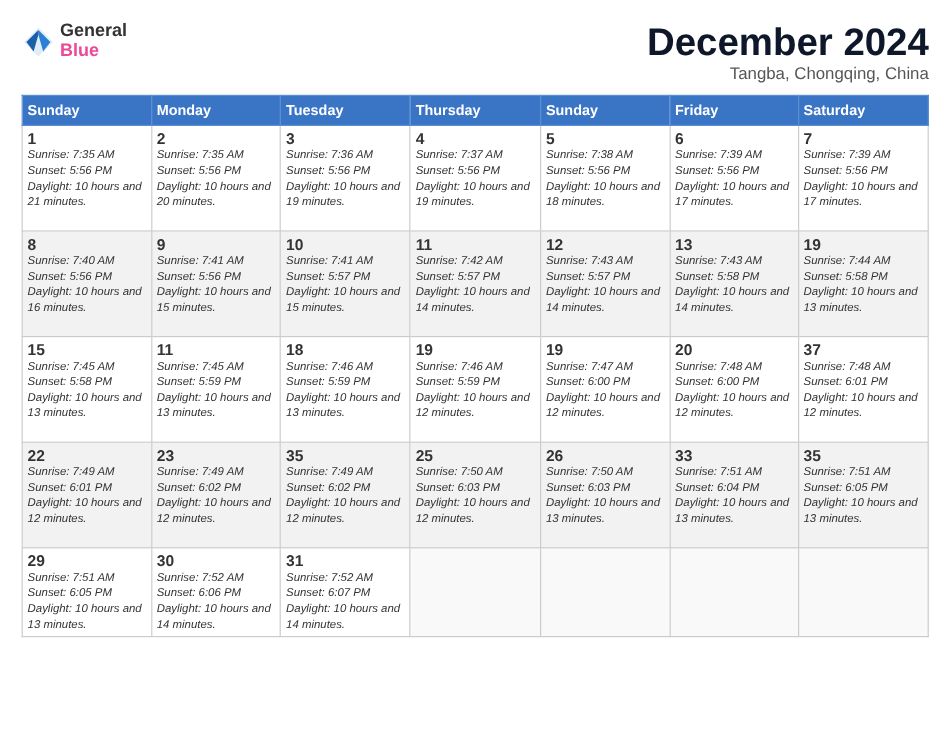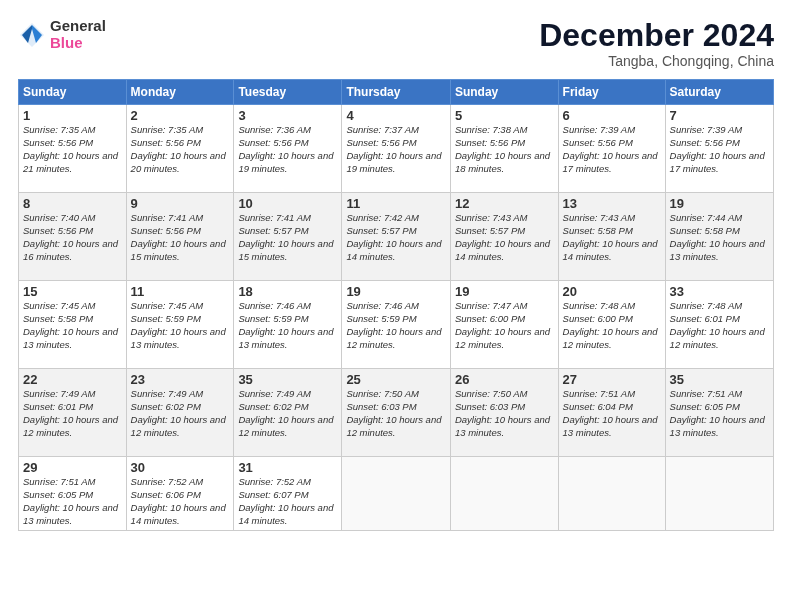--- a/index.html
+++ b/index.html
@@ -217,21 +217,21 @@
           </td>
           <td>
             <span class="day-num">19</span>
             <div class="day-info">Sunrise: 7:47 AM<br>Sunset: 6:00 PM<br>Daylight: 10 hours and 12 minutes.</div>
           </td>
           <td>
             <span class="day-num">20</span>
             <div class="day-info">Sunrise: 7:48 AM<br>Sunset: 6:00 PM<br>Daylight: 10 hours and 12 minutes.</div>
           </td>
           <td>
-            <span class="day-num">33</span>
+            <span class="day-num">37</span>
             <div class="day-info">Sunrise: 7:48 AM<br>Sunset: 6:01 PM<br>Daylight: 10 hours and 12 minutes.</div>
           </td>
         </tr>
         <tr>
           <td>
             <span class="day-num">22</span>
             <div class="day-info">Sunrise: 7:49 AM<br>Sunset: 6:01 PM<br>Daylight: 10 hours and 12 minutes.</div>
           </td>
           <td>
             <span class="day-num">23</span>
@@ -243,21 +243,21 @@
           </td>
           <td>
             <span class="day-num">25</span>
             <div class="day-info">Sunrise: 7:50 AM<br>Sunset: 6:03 PM<br>Daylight: 10 hours and 12 minutes.</div>
           </td>
           <td>
             <span class="day-num">26</span>
             <div class="day-info">Sunrise: 7:50 AM<br>Sunset: 6:03 PM<br>Daylight: 10 hours and 13 minutes.</div>
           </td>
           <td>
-            <span class="day-num">27</span>
+            <span class="day-num">33</span>
             <div class="day-info">Sunrise: 7:51 AM<br>Sunset: 6:04 PM<br>Daylight: 10 hours and 13 minutes.</div>
           </td>
           <td>
             <span class="day-num">35</span>
             <div class="day-info">Sunrise: 7:51 AM<br>Sunset: 6:05 PM<br>Daylight: 10 hours and 13 minutes.</div>
           </td>
         </tr>
         <tr class="last-row">
           <td>
             <span class="day-num">29</span>

